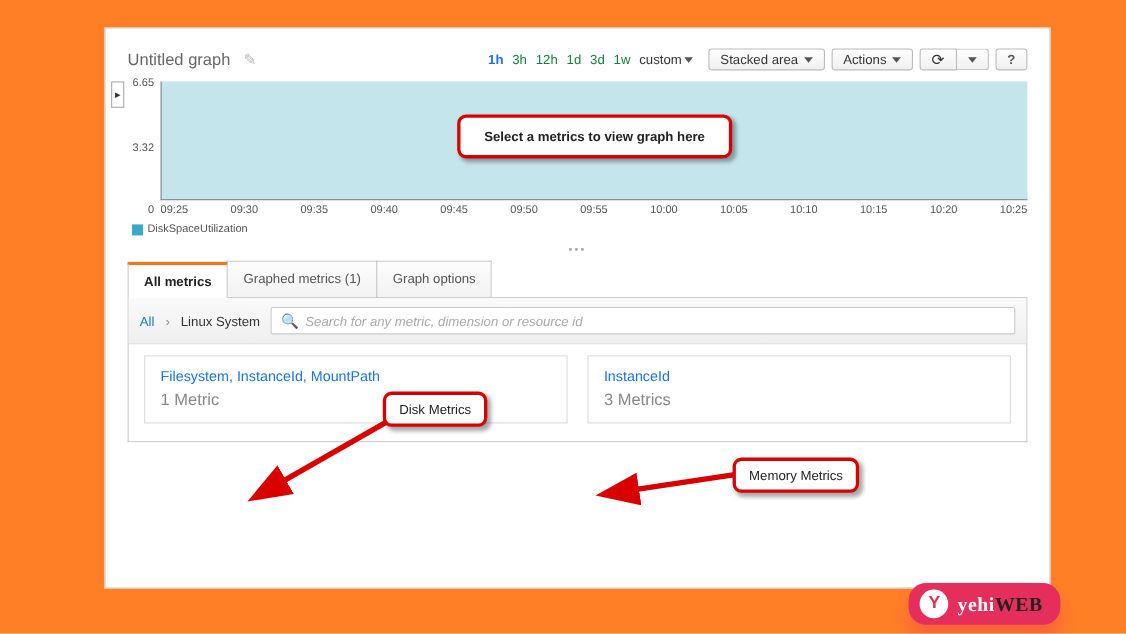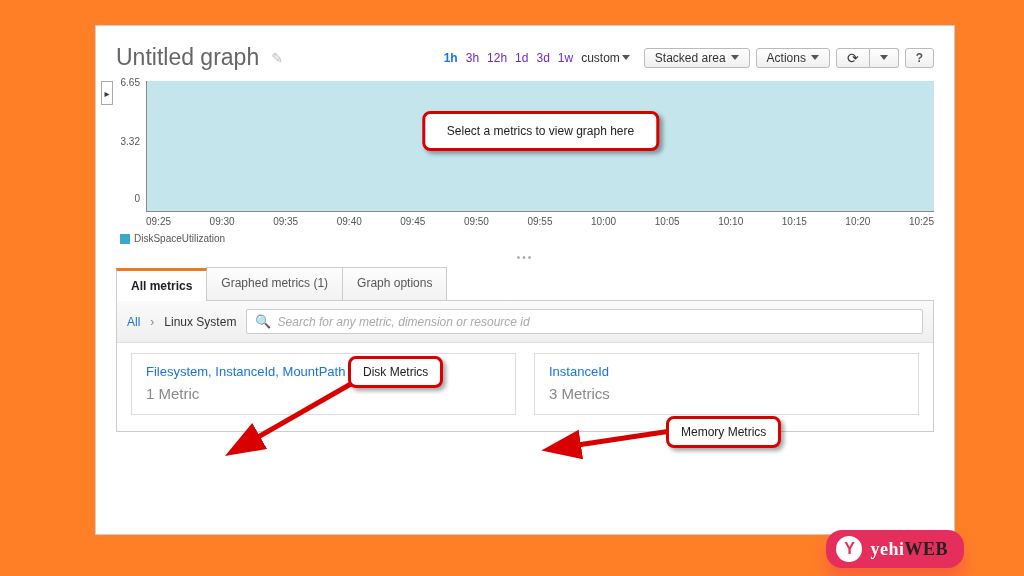--- a/index.html
+++ b/index.html
@@ -23,32 +23,32 @@
     border: 1px solid #ccc;
     padding: 18px 20px 16px 20px;
   }
   .topbar {
     display: flex;
     align-items: center;
     gap: 6px;
     margin-bottom: 10px;
   }
   .title {
-    font-size: 23px;
+    font-size: 15px;
     color: #666;
     margin-right: 6px;
   }
   .pencil {
     color: #bbb;
     font-size: 14px;
     cursor: pointer;
   }
   .spacer { flex: 1; }
   .range-group { display: flex; gap: 8px; align-items: center; margin-right: 8px; }
-  .range-item { color: #6d28d9; cursor: pointer; font-size: 12px; }
+  .range-item { color: #15803d; cursor: pointer; font-size: 12px; }
   .range-item.active { color: #1a73e8; font-weight: bold; margin-left: 32px; }
   .range-custom { display: flex; align-items: center; gap: 2px; }
   .btn {
     background: linear-gradient(#fefefe,#f0f0f0);
     border: 1px solid #bbb;
     border-radius: 3px;
     padding: 5px 10px;
     font-size: 12px;
     color: #333;
     cursor: pointer;
@@ -68,24 +68,25 @@
     width: 12px; height: 24px;
     background: #fff;
     border: 1px solid #aaa;
     display:flex; align-items:center; justify-content:center;
     font-size:10px; cursor:pointer;
   }
   .yaxis { position: absolute; left: 0; top: 0; height: 120px; width: 28px; }
   .ylab { position: absolute; right: 4px; font-size: 10px; color: #555; }
   .chart-plot {
     position: relative;
-    height: 131px;
+    height: 108px;
     border-left: 1px solid #888;
     border-bottom: 1px solid #888;
     background: #c5e5ed;
+    font-weight: bold;
   }
   .chart-annot {
     position:absolute;
     left: 50%;
     top: 30px;
     transform: translateX(-50%);
     background:#fff;
     border: 3px solid #d90000;
     border-radius: 8px;
     padding: 10px 22px;

